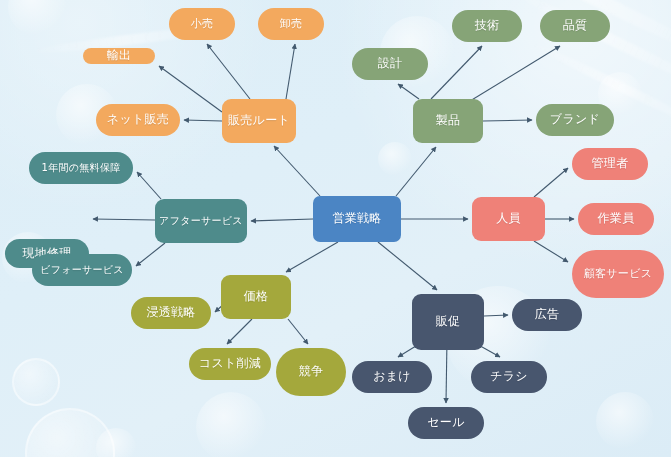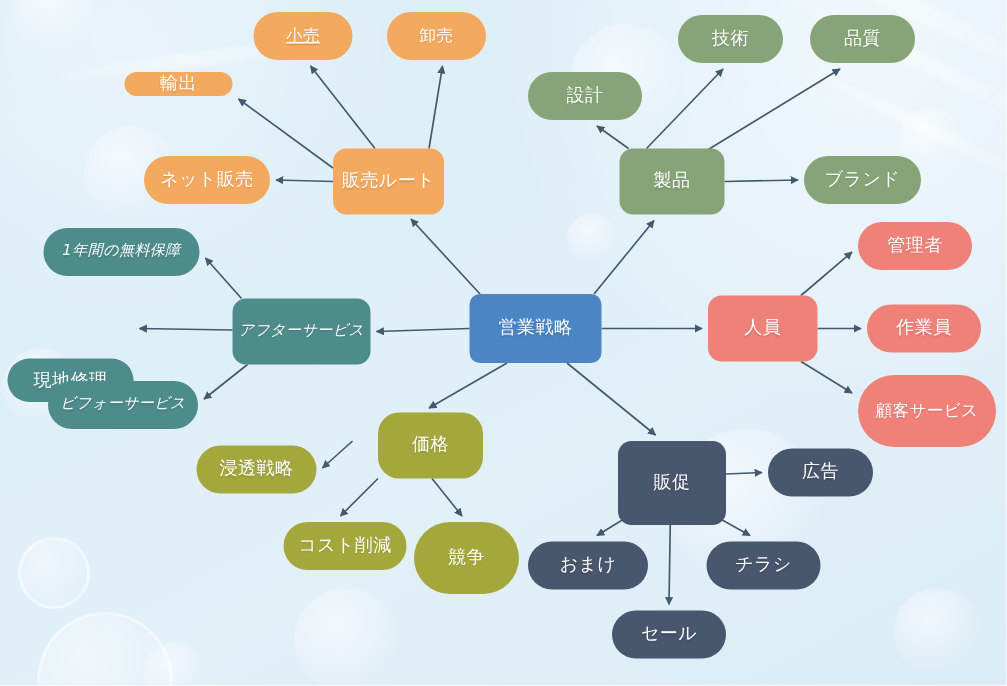--- a/index.html
+++ b/index.html
@@ -51,21 +51,21 @@
     text-align: center;
     line-height: 1.15;
     letter-spacing: 0.3px;
     text-shadow: 0 1px 1px rgba(0,0,0,0.12);
     user-select: none;
   }
   .node.leaf  { border-radius: 999px; }
   .node.trunk { border-radius: 9px; }
   .node.root  { border-radius: 7px; }
 
-  .f10 { font-size: 10px; font-style: italic; }
+  .f10 { font-size: 10px; }
   .f11 { font-size: 11px; }
   .f12 { font-size: 12px; }
 </style>
 </head>
 <body>
 
 <div id="canvas">
 
   <div class="deco bubble" style="left:12px;  top:358px; width:44px;  height:44px;"></div>
   <div class="deco bubble" style="left:25px;  top:408px; width:86px;  height:86px;"></div>
@@ -124,38 +124,38 @@
       <path d="M 484 316 L 508 315"></path>
       <path d="M 429 338 L 398 357"></path>
       <path d="M 466 338 L 500 357"></path>
       <path d="M 447 338 L 446 403"></path>
     </g>
   </svg>
 
   <div id="nodes">
       <div class="node root f12" style="left: 313px; top: 196px; width: 88px; height: 46px; background: rgb(75, 133, 196);">営業戦略</div>
       <div class="node trunk f12" style="left: 222px; top: 99px; width: 74px; height: 44px; background: rgb(243, 169, 94);">販売ルート</div>
-      <div class="node leaf f11" style="left: 169px; top: 8px; width: 66px; height: 32px; background: rgb(243, 169, 94); text-decoration: underline;">小売</div>
+      <div class="node leaf f11" style="left: 169px; top: 8px; width: 66px; height: 32px; background: rgb(243, 169, 94);">小売</div>
       <div class="node leaf f11" style="left: 258px; top: 8px; width: 66px; height: 32px; background: rgb(243, 169, 94);">卸売</div>
       <div class="node leaf f12" style="left: 83px; top: 48px; width: 72px; height: 16px; background: rgb(243, 169, 94);">輸出</div>
       <div class="node leaf f12" style="left: 96px; top: 104px; width: 84px; height: 32px; background: rgb(243, 169, 94);">ネット販売</div>
       <div class="node trunk f12" style="left: 413px; top: 99px; width: 70px; height: 44px; background: rgb(134, 164, 119);">製品</div>
       <div class="node leaf f12" style="left: 452px; top: 10px; width: 70px; height: 32px; background: rgb(134, 164, 119);">技術</div>
       <div class="node leaf f12" style="left: 540px; top: 10px; width: 70px; height: 32px; background: rgb(134, 164, 119);">品質</div>
       <div class="node leaf f12" style="left: 352px; top: 48px; width: 76px; height: 32px; background: rgb(134, 164, 119);">設計</div>
       <div class="node leaf f12" style="left: 536px; top: 104px; width: 78px; height: 32px; background: rgb(134, 164, 119);">ブランド</div>
       <div class="node trunk f12" style="left: 472px; top: 197px; width: 73px; height: 44px; background: rgb(239, 129, 120);">人員</div>
       <div class="node leaf f12" style="left: 572px; top: 148px; width: 76px; height: 32px; background: rgb(239, 129, 120);">管理者</div>
       <div class="node leaf f12" style="left: 578px; top: 203px; width: 76px; height: 32px; background: rgb(239, 129, 120);">作業員</div>
       <div class="node leaf f11" style="left: 572px; top: 250px; width: 92px; height: 48px; background: rgb(239, 129, 120);">顧客サービス</div>
       <div class="node trunk f10" style="left: 155px; top: 199px; width: 92px; height: 44px; background: rgb(78, 139, 139);">アフターサービス</div>
       <div class="node leaf f10" style="left: 29px; top: 152px; width: 104px; height: 32px; background: rgb(78, 139, 139);">1年間の無料保障</div>
       <div class="node leaf f12" style="left: 5px; top: 203px; width: 84px; height: 29px; background: rgb(78, 139, 139); margin-top: 36px;">現地修理</div>
       <div class="node leaf f10" style="left: 32px; top: 254px; width: 100px; height: 32px; background: rgb(78, 139, 139);">ビフォーサービス</div>
-      <div class="node trunk f12" style="left: 252px; top: 275px; width: 70px; height: 44px; background: rgb(164, 168, 60); border-radius: 14px;">価格</div>
+      <div class="node trunk f12" style="left: 221px; top: 275px; width: 70px; height: 44px; background: rgb(164, 168, 60);">価格</div>
       <div class="node leaf f12" style="left: 131px; top: 297px; width: 80px; height: 32px; background: rgb(164, 168, 60);">浸透戦略</div>
       <div class="node leaf f12" style="left: 189px; top: 348px; width: 82px; height: 32px; background: rgb(164, 168, 60);">コスト削減</div>
       <div class="node leaf f12" style="left: 276px; top: 348px; width: 70px; height: 48px; background: rgb(164, 168, 60);">競争</div>
       <div class="node trunk f12" style="left: 412px; top: 294px; width: 72px; height: 56px; background: rgb(72, 86, 110);">販促</div>
       <div class="node leaf f12" style="left: 512px; top: 299px; width: 70px; height: 32px; background: rgb(72, 86, 110);">広告</div>
       <div class="node leaf f12" style="left: 352px; top: 361px; width: 80px; height: 32px; background: rgb(72, 86, 110);">おまけ</div>
       <div class="node leaf f12" style="left: 471px; top: 361px; width: 76px; height: 32px; background: rgb(72, 86, 110);">チラシ</div>
       <div class="node leaf f12" style="left: 408px; top: 407px; width: 76px; height: 32px; background: rgb(72, 86, 110);">セール</div>
     </div>
 </div>

